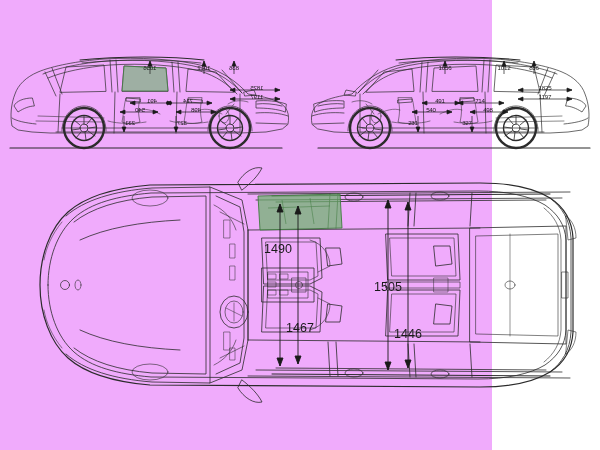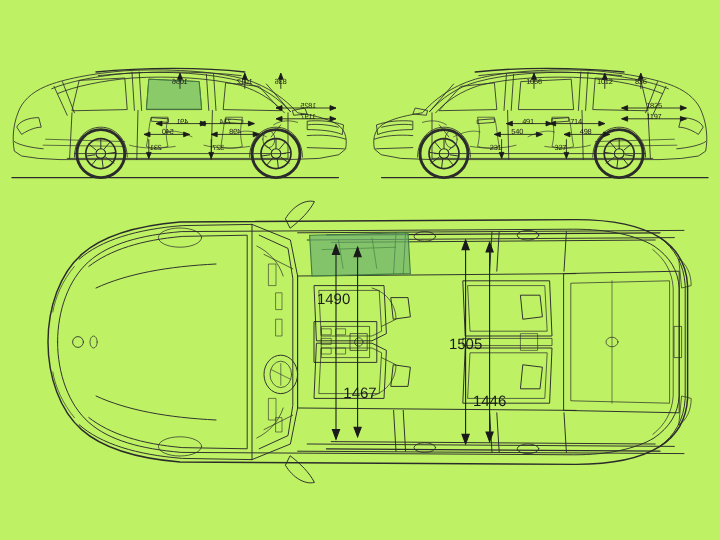--- a/index.html
+++ b/index.html
@@ -6,23 +6,23 @@
   * { box-sizing: border-box; }
   html, body {
     margin: 0; padding: 0;
     width: 600px; height: 450px;
     background: #ffffff;
     font-family: "Liberation Sans", sans-serif;
     overflow: hidden;
   }
   #sheet {
     position: relative;
-    width: 600px;
+    width: 492px;
     height: 450px;
-    background: #bef264;
+    background: #f0abfc;
     padding-left: 20px;
   }
   .view { position: absolute; }
   #side-left  { left: 0px;   top: 28px; width: 300px; height: 130px; }
   #side-right { left: 300px; top: 28px; width: 300px; height: 130px; }
   #top-view   { left: 10px;  top: 160px; width: 580px; height: 250px; }
 
   #side-left svg, #side-right svg, #top-view svg {
     display: block; width: 100%; height: 100%;
   }

